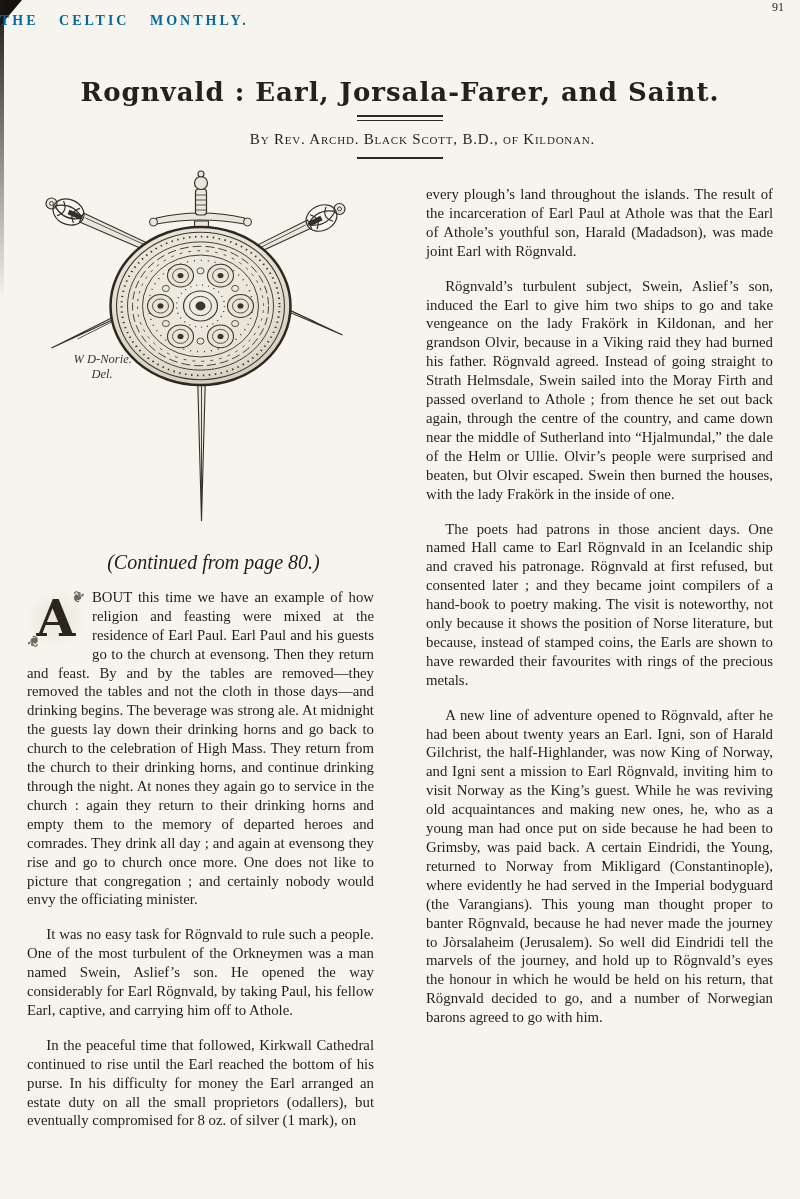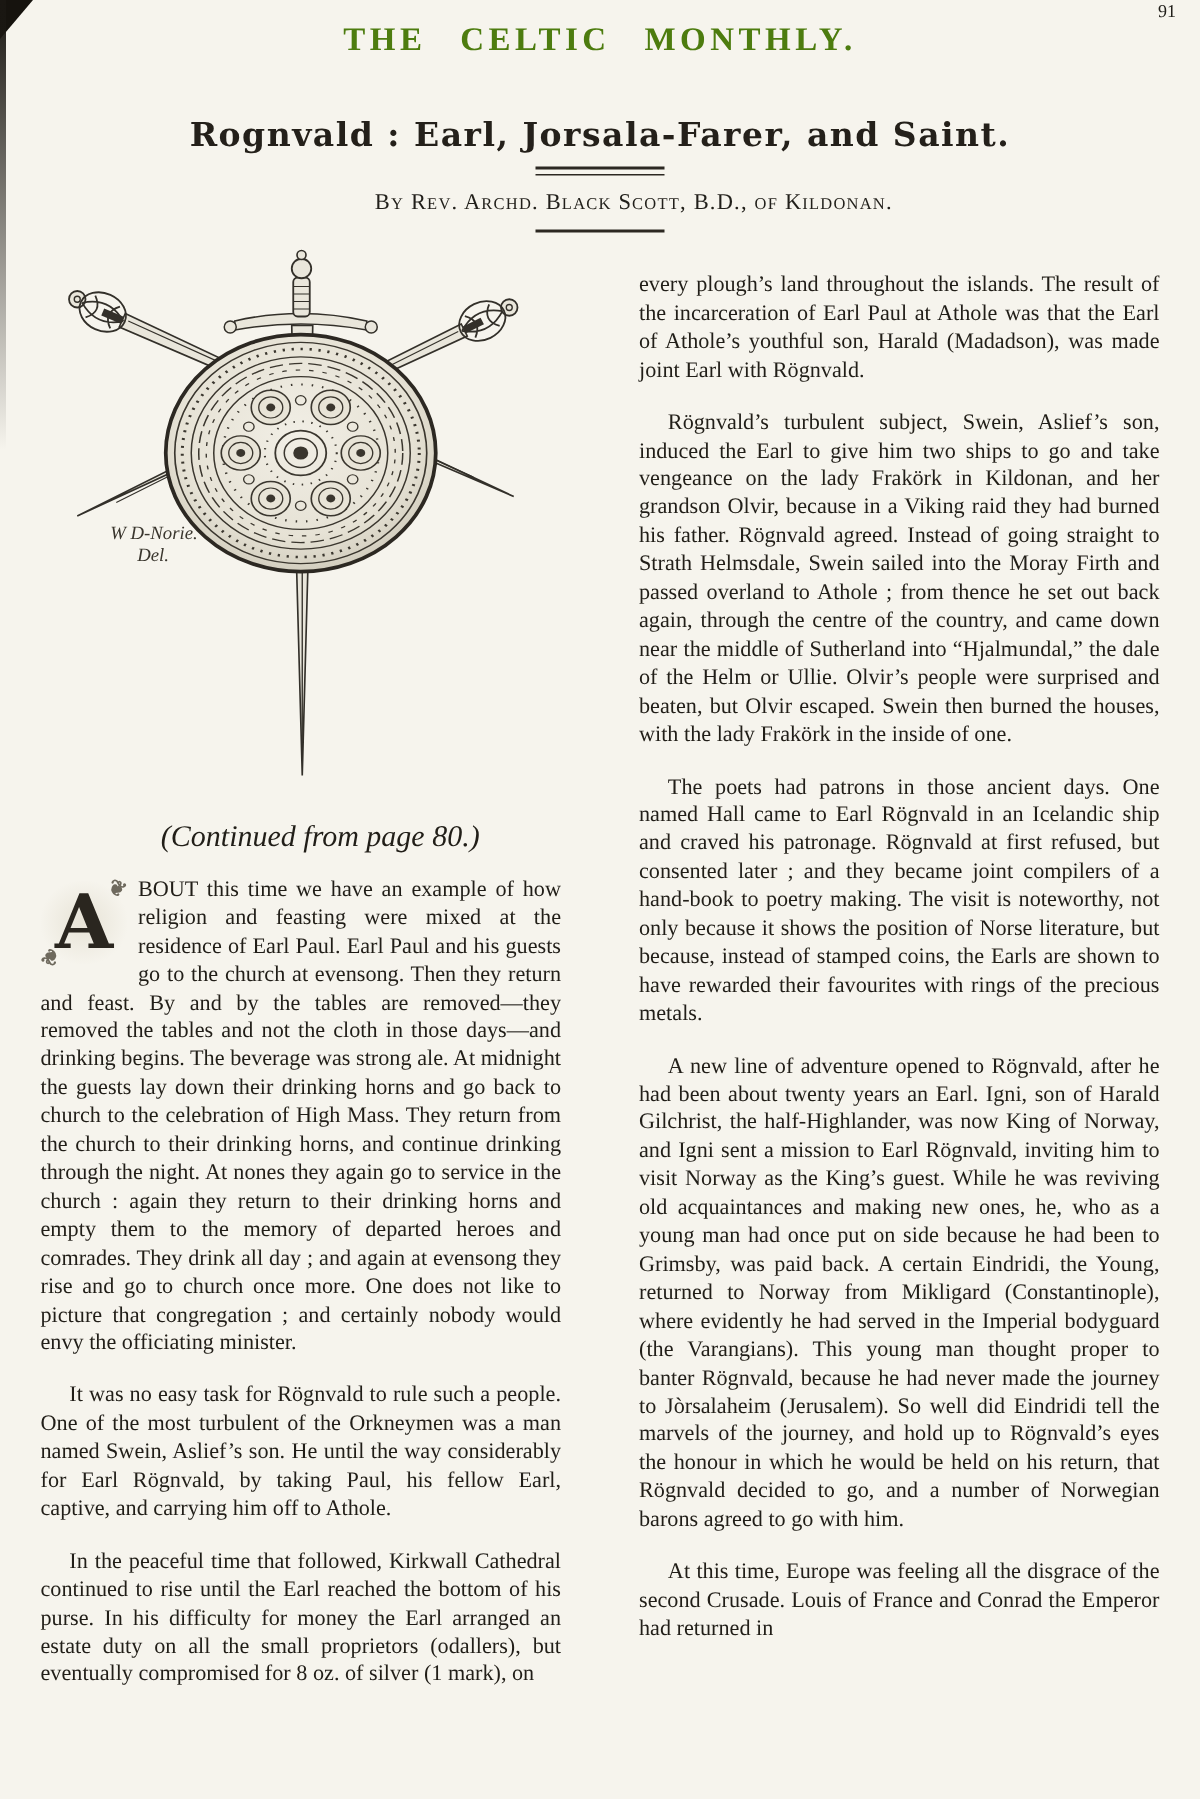--- a/index.html
+++ b/index.html
@@ -8,27 +8,27 @@
     background:#f6f4ed; color:#211f1a; overflow:hidden;
     font-family:"Liberation Serif", serif;
   }
   
   .corner-artifact { position:absolute; top:0; left:0; width:0; height:0;
     border-top:26px solid #16130e; border-right:22px solid transparent; }
   .edge-artifact { position:absolute; top:0; left:0; width:4px; height:300px;
     background:linear-gradient(#1a1712, rgba(26,23,18,0)); }
 
   .masthead { position:relative; padding-top:13px; height:32px; }
-  .publication-title { margin:0; text-align:center; font-size:22px; font-weight:bold;
-    letter-spacing:3px; word-spacing:14px; color:#4d7c0f; }
+  .publication-title { margin:0; text-align:left; font-size:14px; font-weight:bold;
+    letter-spacing:3px; word-spacing:14px; color:#0369a1; }
   .page-number { position:absolute; top:0; right:16px; font-size:12px; }
 
   .article-head { margin-top:32px; text-align:center; }
   .article-title { margin:0; font-family:"DejaVu Serif", serif; font-weight:bold;
-    font-size:22px; letter-spacing:1px; color:#24201a; }
+    font-size:26px; letter-spacing:1px; color:#24201a; }
   .rule { margin:8px auto 7px; width:86px; }
   .rule.double { height:3px; border-top:2px solid #2c2822; border-bottom:1px solid #2c2822; }
   .rule.single { height:0; border-top:2px solid #2c2822; margin:9px auto 0; }
   .byline { font-size:15px; font-variant:small-caps; letter-spacing:0.8px; margin-top:10px;padding-left:45px; }
 
   .columns { display:flex; gap:20px; padding:10px 11px 0 11px; height:1030px; overflow:hidden; }
   .col { width:379px; font-size:14.8px; line-height:18.9px; text-align:justify;
     text-justify:inter-word; color:#211e18; }
   .col p { margin:16px; text-indent:1.3em; }
   .col p.flush { text-indent:0; }
@@ -177,26 +177,25 @@
           <text x="62" y="194" font-size="12.5" font-style="italic" fill="#3a362e">W D-Norie.</text>
           <text x="80" y="209" font-size="12.5" font-style="italic" fill="#3a362e">Del.</text>
         </svg>
       </figure>
 
       <p class="continued-note">(Continued from page 80.)</p>
 
       <p class="flush">
         <span class="dropcap">A</span><span>BOUT this time we have an example of how religion and feasting were mixed at the residence of Earl Paul.  Earl Paul and his guests go to the church at evensong.  Then they return and feast.  By and by the tables are removed—they removed the tables and not the cloth in those days—and drinking begins.  The beverage was strong ale. At midnight the guests lay down their drinking horns and go back to church to the celebration of High Mass.  They return from the church to their drinking horns, and continue drinking through the night.  At nones they again go to service in the church : again they return to their drinking horns and empty them to the memory of departed heroes and comrades.  They drink all day ; and again at evensong they rise and go to church once more.  One does not like to picture that congregation ; and certainly nobody would envy the officiating minister.</span>
       </p>
-      <p>It was no easy task for Rögnvald to rule such a people.  One of the most turbulent of the Orkneymen was a man named Swein, Aslief’s son.  He until the way considerably for Earl Rögnvald, by taking Paul, his fellow Earl, captive, and carrying him off to Athole.</p>
+      <p>It was no easy task for Rögnvald to rule such a people.  One of the most turbulent of the Orkneymen was a man named Swein, Aslief’s son.  He opened the way considerably for Earl Rögnvald, by taking Paul, his fellow Earl, captive, and carrying him off to Athole.</p>
       <p>In the peaceful time that followed, Kirkwall Cathedral continued to rise until the Earl reached the bottom of his purse.  In his difficulty for money the Earl arranged an estate duty on all the small proprietors (odallers), but eventually compromised for 8 oz. of silver (1 mark), on</p>
     </div>
 
     <div class="col">
       <p class="flush">every plough’s land throughout the islands.  The result of the incarceration of Earl Paul at Athole was that the Earl of Athole’s youthful son, Harald (Madadson), was made joint Earl with Rögnvald.</p>
       <p>Rögnvald’s turbulent subject, Swein, Aslief’s son, induced the Earl to give him two ships to go and take vengeance on the lady Frakörk in Kildonan, and her grandson Olvir, because in a Viking raid they had burned his father. Rögnvald agreed.  Instead of going straight to Strath Helmsdale, Swein sailed into the Moray Firth and passed overland to Athole ; from thence he set out back again, through the centre of the country, and came down near the middle of Sutherland into “Hjalmundal,” the dale of the Helm or Ullie.  Olvir’s people were surprised and beaten, but Olvir escaped.  Swein then burned the houses, with the lady Frakörk in the inside of one.</p>
       <p>The poets had patrons in those ancient days. One named Hall came to Earl Rögnvald in an Icelandic ship and craved his patronage.  Rögnvald at first refused, but consented later ; and they became joint compilers of a hand-book to poetry making.  The visit is noteworthy, not only because it shows the position of Norse literature, but because, instead of stamped coins, the Earls are shown to have rewarded their favourites with rings of the precious metals.</p>
       <p>A new line of adventure opened to Rögnvald, after he had been about twenty years an Earl. Igni, son of Harald Gilchrist, the half-Highlander, was now King of Norway, and Igni sent a mission to Earl Rögnvald, inviting him to visit Norway as the King’s guest.  While he was reviving old acquaintances and making new ones, he, who as a young man had once put on side because he had been to Grimsby, was paid back.  A certain Eindridi, the Young, returned to Norway from Mikligard (Constantinople), where evidently he had served in the Imperial bodyguard (the Varangians).  This young man thought proper to banter Rögnvald, because he had never made the journey to Jòrsalaheim (Jerusalem).  So well did Eindridi tell the marvels of the journey, and hold up to Rögnvald’s eyes the honour in which he would be held on his return, that Rögnvald decided to go, and a number of Norwegian barons agreed to go with him.</p>
-      <p>At this time, Europe was feeling all the disgrace of the second Crusade.  Louis of France and Conrad the Emperor had returned in</p>
     </div>
 
   </div>
 </div>
 
 </body></html>

